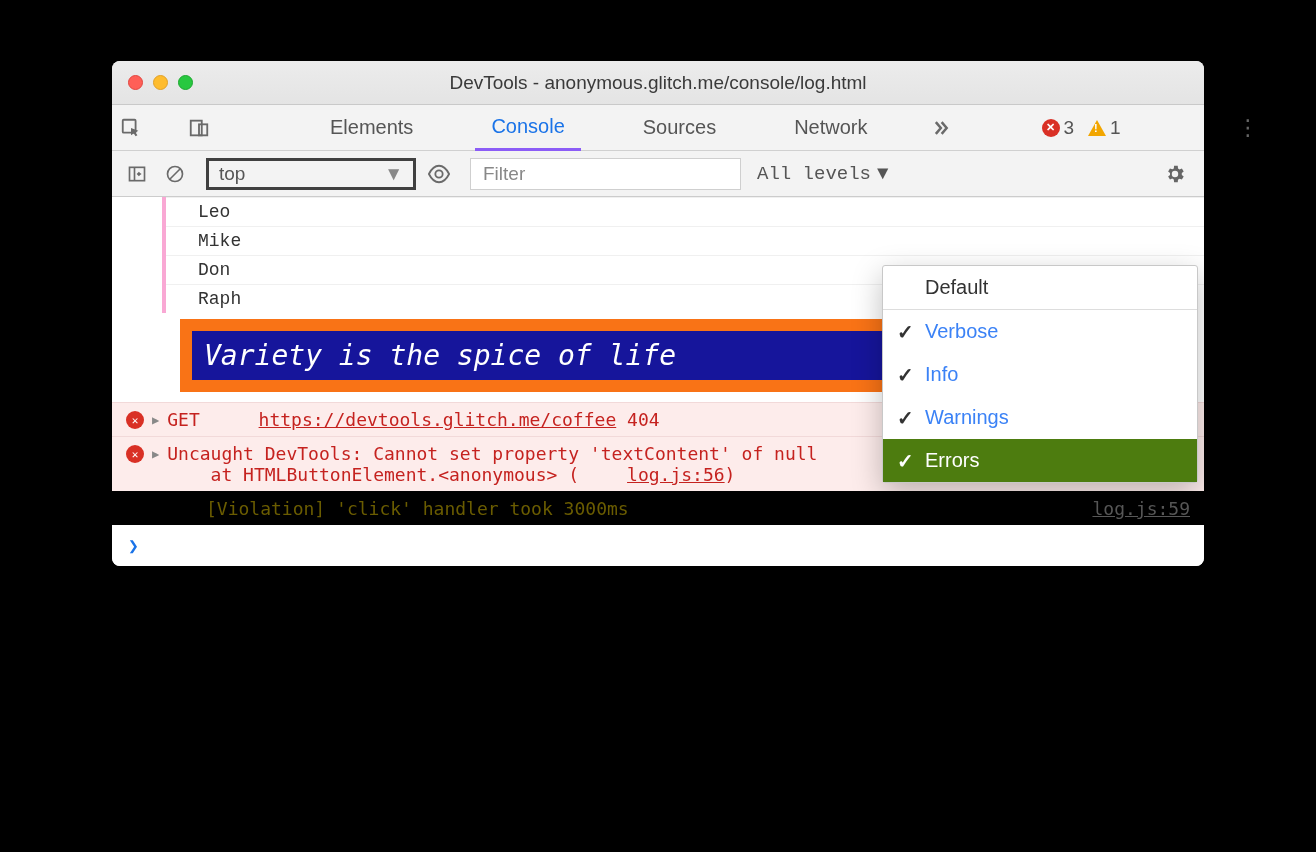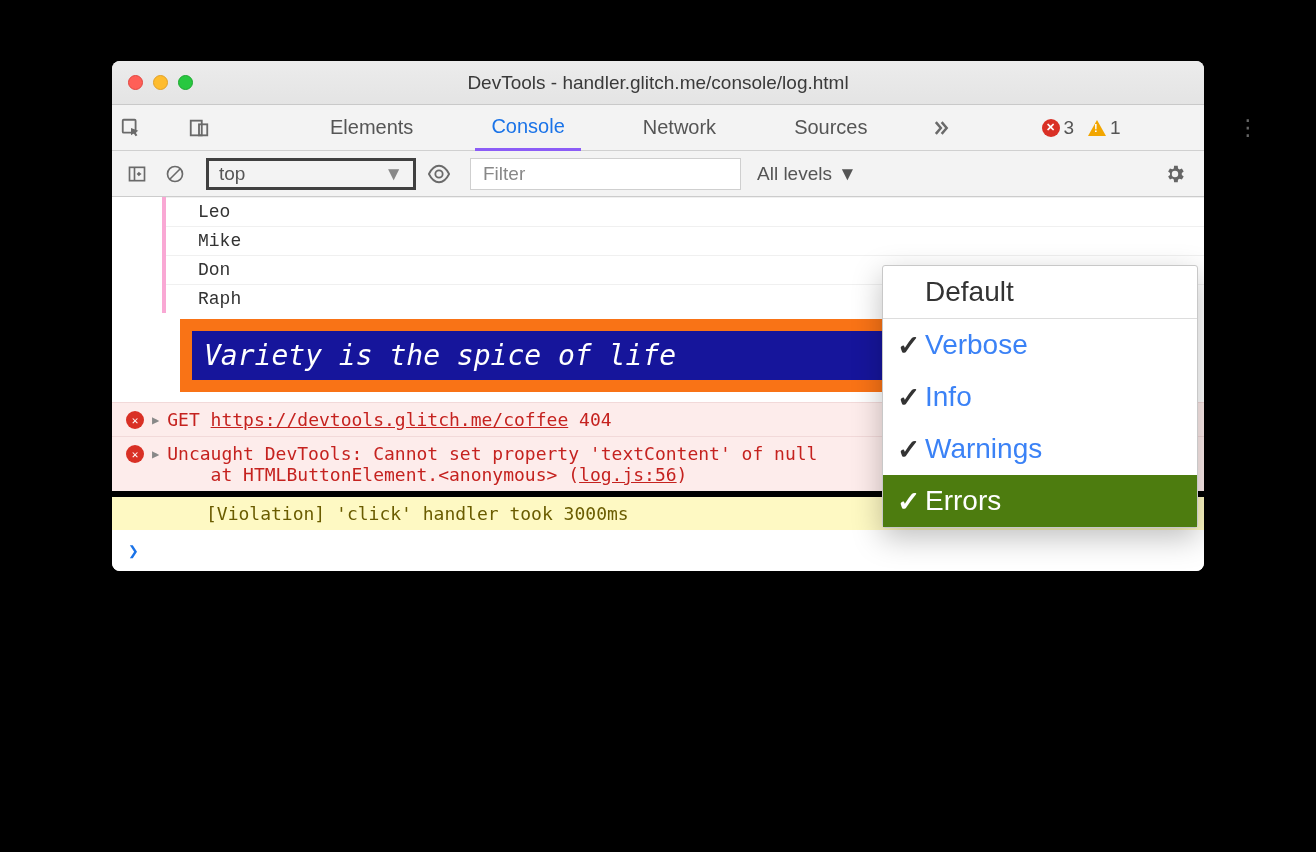--- a/index.html
+++ b/index.html
@@ -76,21 +76,21 @@
     width:210px;height:32px;border:3px solid #404040;background:#fff0;
     padding:0 10px;font-size:19px;color:#555;cursor:pointer;
   }
   .ctx-select .arrow{color:#888;}
   .filter-input{
     flex:0 0 260px;height:32px;border:1px solid #cfcfcf;background:#fff;
     font-size:19px;color:#333;padding:0 12px;
   }
   .filter-input::placeholder{color:#888;}
   .levels{
-    display:flex;align-items:center;gap:6px;font-size:19px;color:#555;cursor:pointer;padding:0 8px;
+    display:flex;align-items:center;gap:6px;font-size:19px;color:#555;cursor:pointer;padding:0 8px;font-family:Liberation Mono, monospace;
   }
   .gear{color:#666;font-size:22px;cursor:pointer;padding:0 8px;}
   .toolbar2 .spacer{flex:1;}
   
   .console{
     font-family: Menlo, Consolas, monospace;
     font-size:18px;
     background:#fff;
     border-radius:0 0 8px 8px;
     overflow:hidden;
@@ -103,39 +103,39 @@
   }
   .variety-inner{
     background:#16159b;color:#fff;font-style:italic;font-size:28px;
     padding:8px 12px;white-space:nowrap;overflow:hidden;
   }
   .logrow{
     display:flex;align-items:flex-start;padding:6px 14px;gap:8px;
     border-top:1px solid #f2d9d9;
   }
   .logrow.err{background:#fdeceb;color:#c5221f;}
-  .logrow.vio{background:#fef9c3;color:#6a5c00;border-top:6px solid #000000;gap:25px;}
+  .logrow.vio{background:#000000;color:#6a5c00;border-top:1px solid #000000;gap:25px;}
   .logrow .src{margin-left:auto;color:#5a5a5a;text-decoration:underline;white-space:nowrap;}
   .logrow.err .src{color:#5a5a5a;}
   .logrow .tri{color:#888;font-size:12px;margin-top:4px;cursor:pointer;}
   .logrow .ic{width:18px;height:18px;border-radius:50%;background:#d93025;flex:0 0 18px;display:flex;align-items:center;justify-content:center;margin-top:2px;}
   .logrow .ic::before{content:"✕";color:#fff;font-size:11px;font-weight:bold;}
   .logrow .body{flex:1;white-space:pre-wrap;}
-  .logrow a.u{text-decoration:underline;color:inherit;}
+  .logrow a.u{text-decoration:underline;color:inherit;margin-left:48px;}
   .prompt{padding:10px 16px;color:#1a73e8;font-family:Menlo,monospace;font-size:18px;}
   
   .dropdown{
     position:absolute;
     top:204px; right:6px;
     width:316px;
     background:#fff;
     border:1px solid #c8c8c8;
     box-shadow:0 10px 30px rgba(0,0,0,.25);
     border-radius:3px;
-    font-size:28px;
+    font-size:20px;
   }
   .dropdown .dd-item{
     padding:10px 18px 10px 42px;position:relative;cursor:pointer;color:#3b82f6;
   }
   .dropdown .dd-item.default{color:#333;}
   .dropdown .dd-div{height:1px;background:#ddd;}
   .dropdown .dd-item.check::before{
     content:"✓";position:absolute;left:14px;color:#333;font-weight:bold;
   }
   .dropdown .dd-item.sel{background:#4d7c0f;color:#fff;}
@@ -146,42 +146,42 @@
 <body>
 
 <div class="window">
 
   <div class="titlebar">
     <div class="traffic">
       <div class="tl red"></div>
       <div class="tl yel"></div>
       <div class="tl grn"></div>
     </div>
-    <div class="title">DevTools - handler.glitch.me/console/log.html</div>
+    <div class="title">DevTools - anonymous.glitch.me/console/log.html</div>
   </div>
 
   <div class="tabrow">
     <div class="iconbtn">
       <svg width="22" height="22" viewBox="0 0 24 24" fill="none" stroke="#6a6a6a" stroke-width="2">
           <rect x="3" y="3" width="14" height="14" rx="1"></rect>
           <path d="M13 13l6 6M19 13l-6 6" stroke="none"></path>
           <path d="M12 12l8 3-3 2 2 3-2 1-2-3-3 2z" fill="#6a6a6a" stroke="none"></path>
         </svg>
     </div>
     <div class="iconbtn">
       <svg width="22" height="22" viewBox="0 0 24 24" fill="none" stroke="#6a6a6a" stroke-width="2">
           <rect x="3" y="4" width="12" height="16"></rect>
           <rect x="12" y="8" width="9" height="12"></rect>
         </svg>
     </div>
     <div class="sep"></div>
     <div class="tab">Elements</div>
     <div class="tab active">Console</div>
+    <div class="tab">Sources</div>
     <div class="tab">Network</div>
-    <div class="tab">Sources</div>
     <div class="iconbtn">
       <svg width="20" height="20" viewBox="0 0 24 24" fill="none" stroke="#6a6a6a" stroke-width="3">
           <path d="M7 5l6 7-6 7M14 5l6 7-6 7"></path>
         </svg>
     </div>
     <div class="spacer"></div>
     <div class="errcount">
       <span class="badge-err"></span>
       <span>3</span>
       <span style="width:6px"></span>

